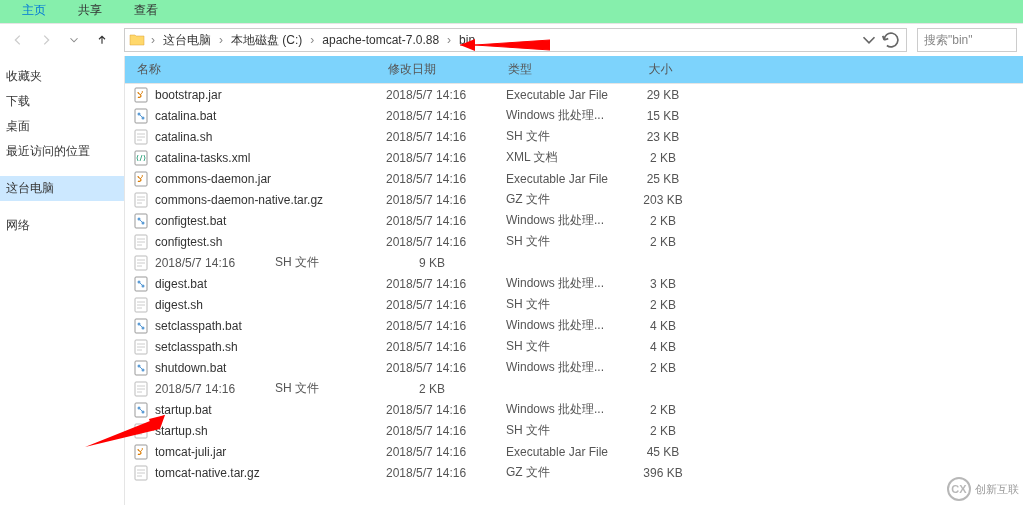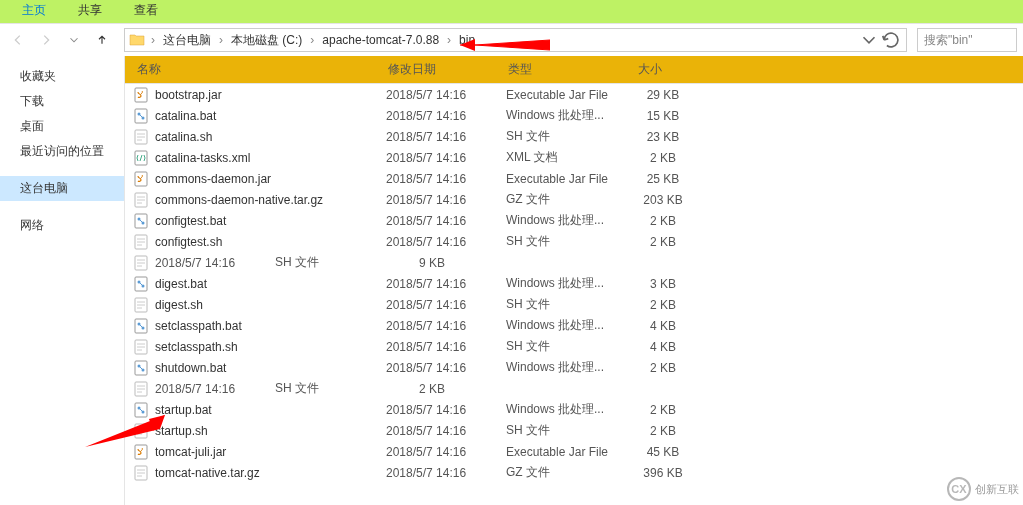--- a/index.html
+++ b/index.html
@@ -1,44 +1,44 @@
 <!DOCTYPE html>
 <html><head>
 <meta charset="utf-8">
 <style>
 * { box-sizing: border-box; margin: 0; padding: 0; }
 body { font-family: "Microsoft YaHei", "Segoe UI", sans-serif; font-size: 12px; color: #333; background: #fff; width: 1023px; height: 505px; overflow: hidden; position: relative; }
-.tabs { display: flex; background: #bef264; border-bottom: 1px solid #e5e5e5; padding: 0 6px; height: 24px; align-items: flex-end; }
+.tabs { display: flex; background: #86efac; border-bottom: 1px solid #e5e5e5; padding: 0 6px; height: 24px; align-items: flex-end; }
 .tab { padding: 4px 16px; font-size: 12px; color: #0078d7; cursor: pointer; }
 .tab.inactive { color: #333; }
 .toolbar { display: flex; align-items: center; height: 32px; padding: 0 6px; gap: 4px; }
 .nav-btn { width: 24px; height: 24px; display: flex; align-items: center; justify-content: center; color: #888; cursor: pointer; }
 .nav-btn.disabled { color: #ccc; }
 .nav-btn svg { width: 14px; height: 14px; }
 .up-btn svg { width: 12px; height: 12px; }
 .addressbar { flex: 1; display: flex; align-items: center; border: 1px solid #ccc; height: 24px; margin: 0 6px; padding: 0 4px; position: relative; background: #fff; }
 .folder-icon { width: 16px; height: 16px; margin-right: 4px; }
 .breadcrumb { display: flex; align-items: center; gap: 2px; flex: 1; }
 .crumb { padding: 2px 4px; cursor: pointer; }
 .chev { color: #888; padding: 0 2px; }
 .addr-btns { display: flex; gap: 0; margin-left: auto; }
 .addr-btn { width: 22px; height: 22px; display: flex; align-items: center; justify-content: center; color: #666; cursor: pointer; }
 .searchbox { width: 100px; border: 1px solid #ccc; height: 24px; display: flex; align-items: center; padding: 0 6px; color: #888; cursor: text; }
 .content { display: flex; height: calc(100% - 56px); }
 .sidebar { width: 125px; border-right: 1px solid #e5e5e5; padding-top: 8px; overflow: hidden; }
-.side-item { padding: 4px 8px 4px 20px; cursor: pointer; white-space: nowrap; overflow: hidden; }
+.side-item { padding: 4px 8px 4px 6px; cursor: pointer; white-space: nowrap; overflow: hidden; }
 .side-item.selected { background: #cce8ff; }
 .side-gap { height: 12px; }
 .filepane { flex: 1; overflow: auto; position: relative; }
-.columns { display: flex; border-bottom: 1px solid #e5e5e5; height: 28px; align-items: center; color: #555; position: sticky; top: 0; background: #eab308; }
+.columns { display: flex; border-bottom: 1px solid #e5e5e5; height: 28px; align-items: center; color: #555; position: sticky; top: 0; background: #7dd3fc; }
 .col { padding: 4px 8px; border-right: 1px solid transparent; cursor: pointer; }
 .col-name { width: 255px; padding-left: 12px; }
 .col-date { width: 120px; }
 .col-type { width: 130px; }
-.col-size { width: 70px; text-align: left; padding-right: 16px; }
+.col-size { width: 70px; text-align: center; padding-right: 16px; }
 .filerow { display: flex; align-items: center; height: 21px; padding-left: 8px; cursor: pointer; }
 .fileicon { width: 16px; height: 16px; margin-right: 6px; flex-shrink: 0; }
 .fname { width: 231px; white-space: nowrap; overflow: hidden; }
 .fdate { width: 120px; color: #555; }
 .ftype { width: 130px; color: #555; white-space: nowrap; overflow: hidden; }
 .fsize { width: 70px; text-align: center; color: #555; padding-right: 16px; }
 .red-arrow-addr { position: absolute; left: 460px; top: 34px; z-index: 10; pointer-events: none; }
 .red-arrow-file { position: absolute; left: 65px; top: 415px; z-index: 10; pointer-events: none; }
 .watermark { position: absolute; right: 4px; bottom: 4px; display: flex; align-items: center; gap: 4px; opacity: 0.6; font-size: 11px; color: #555; text-align: right; }
 .watermark-logo { width: 24px; height: 24px; border: 2px solid #888; border-radius: 50%; display: flex; align-items: center; justify-content: center; font-weight: bold; color: #888; }

